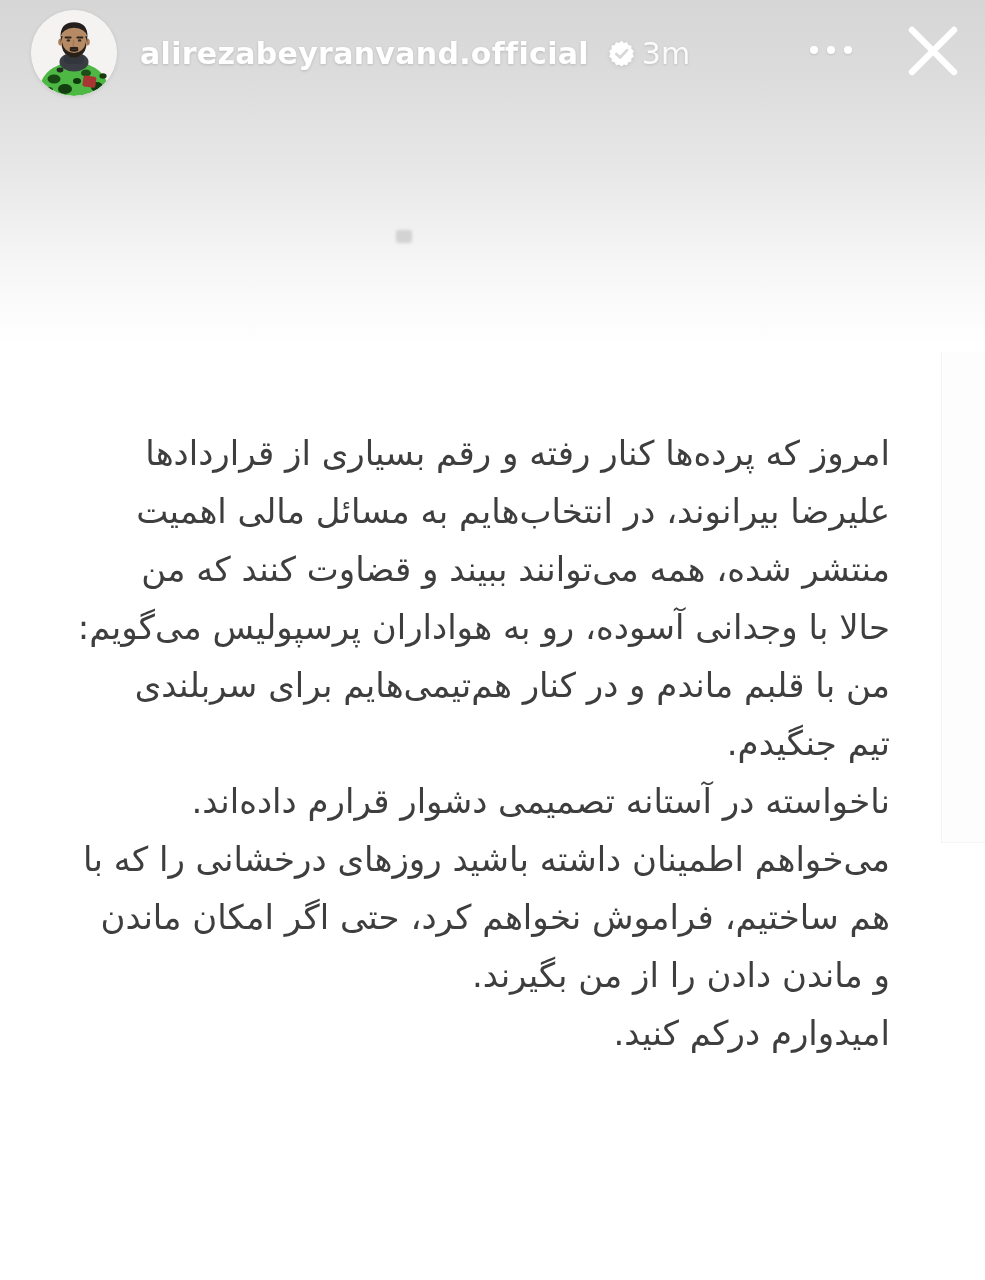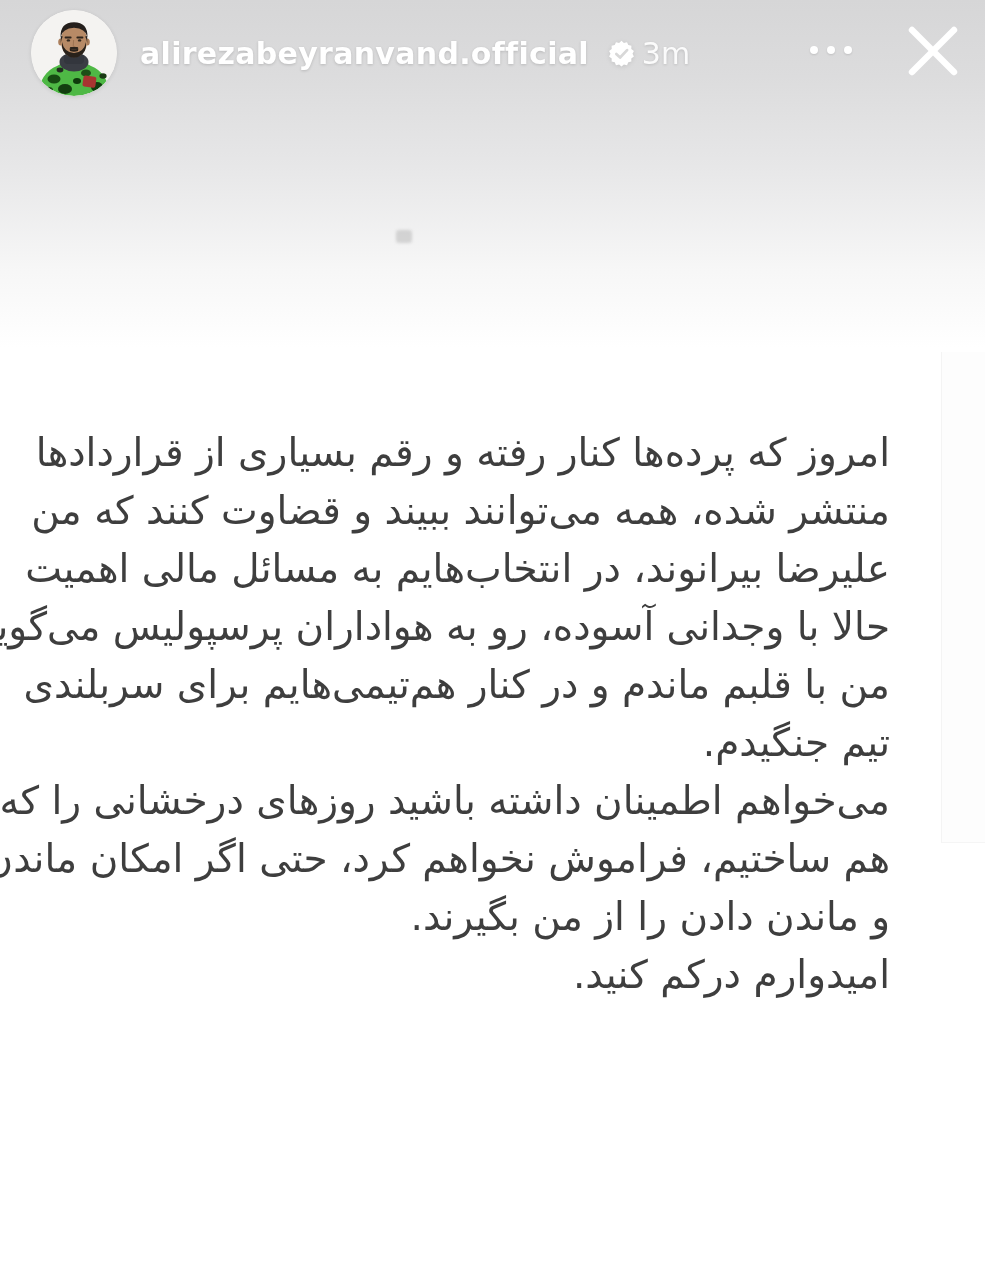--- a/index.html
+++ b/index.html
@@ -63,21 +63,21 @@
   .close-btn{
     position:absolute;left:902px;top:20px;width:62px;height:62px;
     display:flex;align-items:center;justify-content:center;cursor:pointer;
     background:none;border:none;padding:0;
   }
 
   
   .story-text{
     position:absolute;left:60px;right:95px;top:424px;
     direction:rtl;text-align:right;
-    color:#3e3e3e;font-size:39px;line-height:58px;font-weight:400;
+    color:#3e3e3e;font-size:34px;line-height:58px;font-weight:400;
   }
   .story-text .line{white-space:nowrap;}
 </style>
 </head>
 <body>
 
 <div class="stage">
 
   <div class="top-gradient"></div>
   <div class="scroll-artifact"></div>
@@ -156,24 +156,25 @@
     <button class="close-btn">
       <svg width="54" height="54" viewBox="0 0 54 54">
         <line x1="6" y1="6" x2="48" y2="48" stroke="#ffffff" stroke-width="6.4" stroke-linecap="round"></line>
         <line x1="48" y1="6" x2="6" y2="48" stroke="#ffffff" stroke-width="6.4" stroke-linecap="round"></line>
       </svg>
     </button>
   </div>
 
   <div class="story-text" dir="rtl">
     <div class="line">امروز که پرده‌ها کنار رفته و رقم بسیاری از قراردادها</div>
+    <div class="line">علیرضا بیرانوند، در انتخاب‌هایم به مسائل مالی اهمیت</div>
     <div class="line">منتشر شده، همه می‌توانند ببیند و قضاوت کنند که من</div>
-    <div class="line">علیرضا بیرانوند، در انتخاب‌هایم به مسائل مالی اهمیت</div>
     <div class="line">حالا با وجدانی آسوده، رو به هواداران پرسپولیس می‌گویم:</div>
     <div class="line">من با قلبم ماندم و در کنار هم‌تیمی‌هایم برای سربلندی</div>
     <div class="line">تیم جنگیدم.</div>
+    <div class="line">ناخواسته در آستانه تصمیمی دشوار قرارم داده‌اند.</div>
     <div class="line">می‌خواهم اطمینان داشته باشید روزهای درخشانی را که با</div>
     <div class="line">هم ساختیم، فراموش نخواهم کرد، حتی اگر امکان ماندن</div>
     <div class="line">و ماندن دادن را از من بگیرند.</div>
     <div class="line">امیدوارم درکم کنید.</div>
   </div>
 
 </div>
 
 </body></html>

